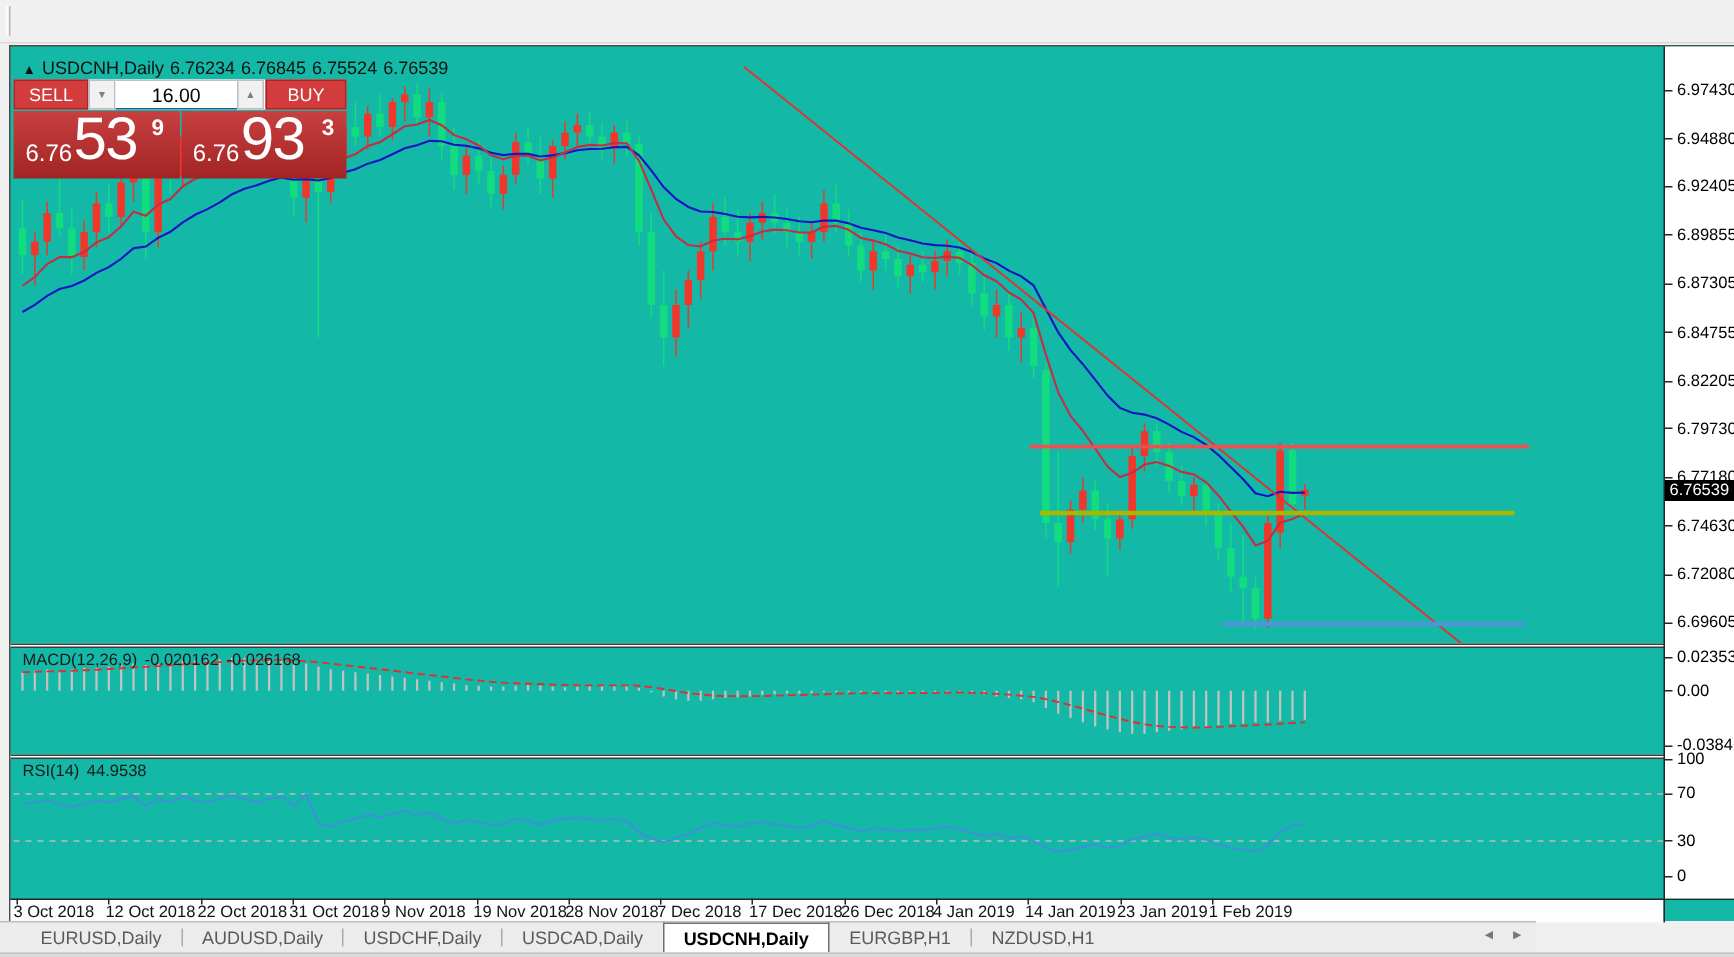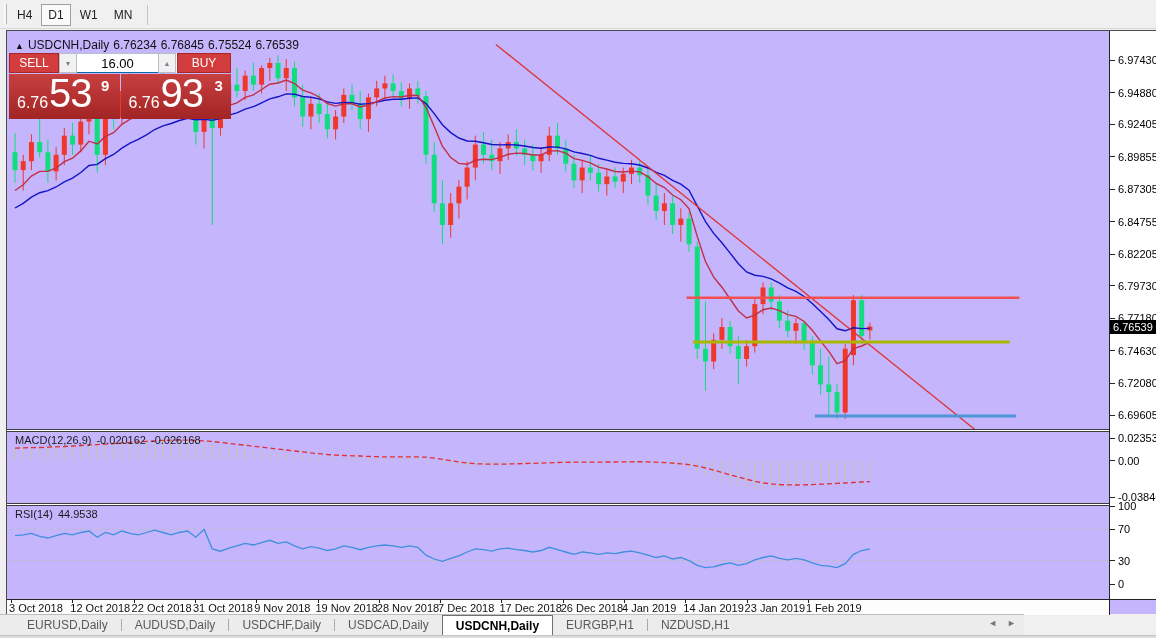--- a/index.html
+++ b/index.html
@@ -9,21 +9,21 @@
 
   
   .toolbar { position:absolute; left:0; top:0; width:1156px; height:29px; background:#f0f0f0; border-bottom:1px solid #d9d9d9; }
   .tb-grip { position:absolute; left:4px; top:4px; width:3px; height:20px; border-left:1px solid #fff; border-right:1px solid #b9b9b9; }
   .tf-group { position:absolute; left:10px; top:2px; height:25px; display:flex; align-items:center; gap:2px; }
   .tf-btn { min-width:28px; padding:3px 6px; font-size:12px; color:#222; text-align:center; border:1px solid transparent; background:transparent; cursor:default; }
   .tf-btn.active { background:#fafafa; border:1px solid #9e9e9e; }
   .tb-sep { width:1px; height:20px; background:#c4c4c4; margin:0 6px; }
 
   
-  .chart-window { position:absolute; left:6px; top:30px; width:1150px; height:584px; background:#c4b5fd; border-top:1px solid #4c4c4c; border-left:1px solid #4c4c4c; }
+  .chart-window { position:absolute; left:6px; top:30px; width:1150px; height:584px; background:#14b8a6; border-top:1px solid #4c4c4c; border-left:1px solid #4c4c4c; }
   .v-axis-line { position:absolute; left:1102px; top:0; width:1px; height:584px; background:#242424; }
   .splitter { position:absolute; left:0; width:1150px; height:3px; background:#ffffff; border-top:1px solid #3c3c3c; border-bottom:1px solid #3c3c3c; }
   .bottom-line { position:absolute; left:0; top:568px; width:1150px; height:1px; background:#242424; }
 
   svg.pane { position:absolute; left:2px; }
 
   .chart-header { position:absolute; left:8px; top:7px; font-size:12px; color:#111; white-space:nowrap; z-index:6; }
   .chart-header .tri { font-size:9px; margin-right:4px; }
   .chart-header span { margin-right:4px; }
 
@@ -68,27 +68,20 @@
   .tab-scroll span { cursor:pointer; }
   .bottom-strip { position:absolute; left:0; top:635px; width:1156px; height:3px; background:#dcdcdc; border-top:1px solid #c2c2c2; }
 </style>
 </head>
 <body>
 
 <div class="screen">
 
   <div class="toolbar">
     <div class="tb-grip"></div>
-    <div class="tf-group" id="tf-group">
-        <div class="tf-btn">H4</div>
-        <div class="tf-btn active">D1</div>
-        <div class="tf-btn">W1</div>
-        <div class="tf-btn">MN</div>
-        <div class="tb-sep"></div>
-      </div>
   </div>
 
   <div class="chart-window">
 
     <svg class="pane" id="main-plot" style="top:2px" width="1100" height="396">
         <g>
           <line x1="6" y1="100.11198999999976" x2="6" y2="149.86818999999937" stroke="#12dd7e" stroke-width="1"></line>
           <rect x="3.5" y="119.24898999999937" width="5" height="17.86120000000028" fill="#12dd7e"></rect>
           <line x1="14.22" y1="121.80058999999909" x2="14.22" y2="157.52298999999965" stroke="#f0372b" stroke-width="1"></line>
           <rect x="11.72" y="128.17959000000005" width="5" height="8.9305999999996" fill="#f0372b"></rect>

